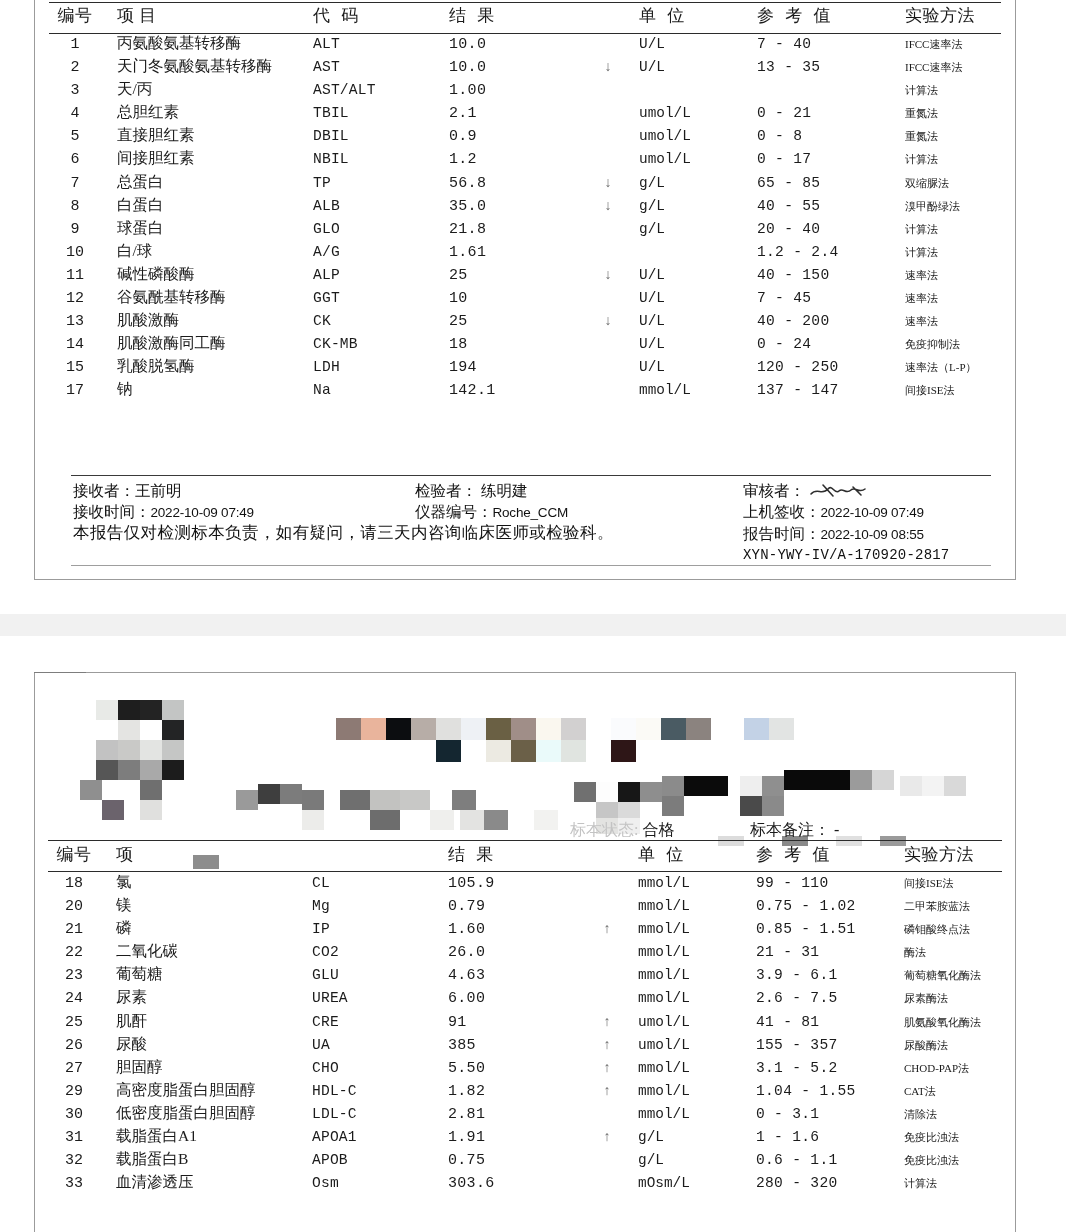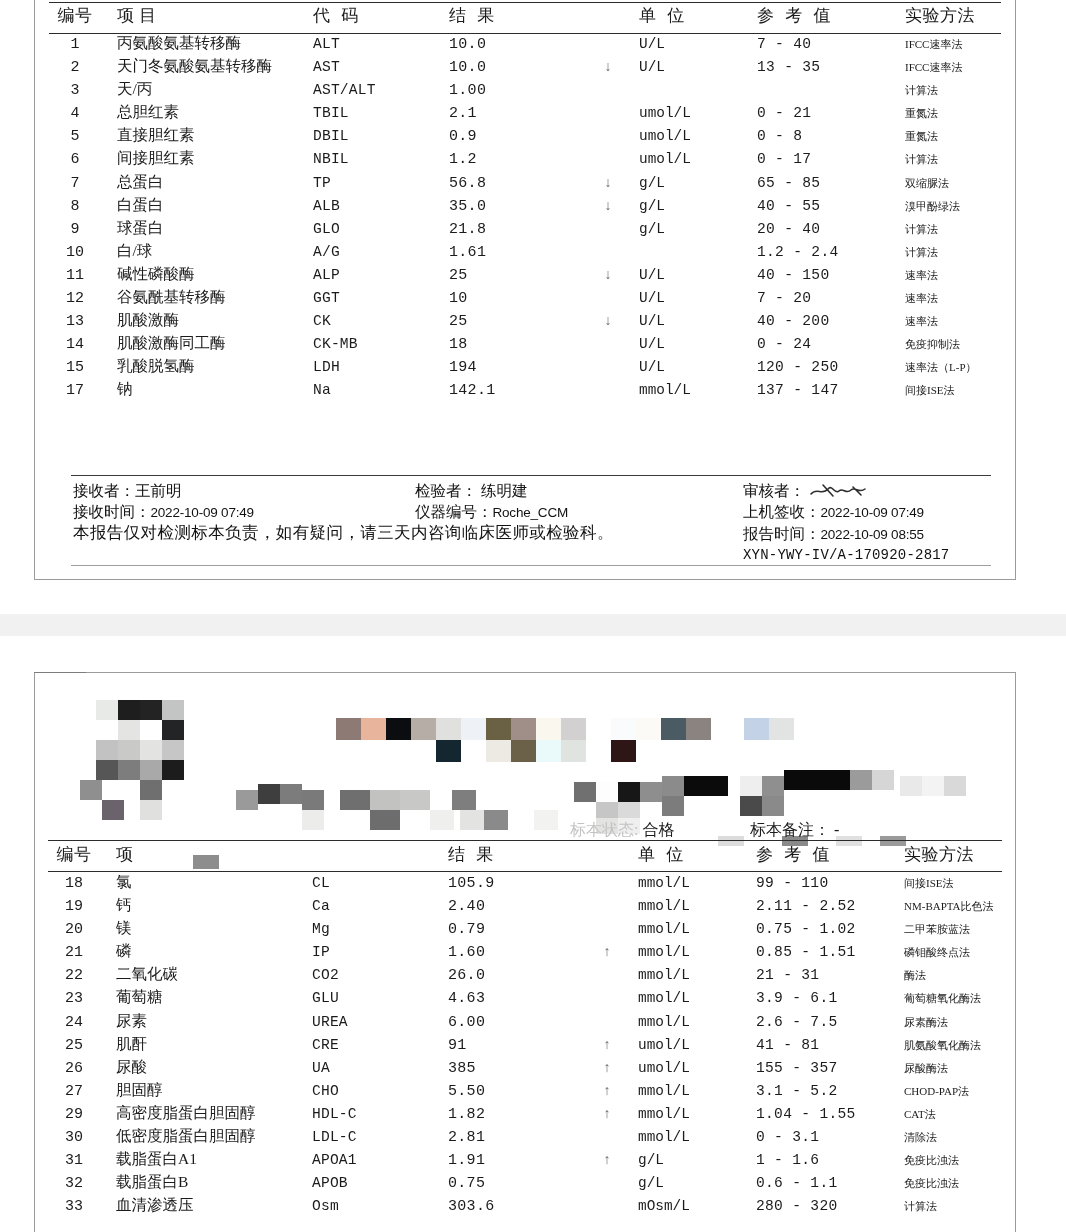--- a/index.html
+++ b/index.html
@@ -281,21 +281,21 @@
           <td class="c-ref">40 - 150</td>
           <td class="c-meth">速率法</td>
         </tr>
         <tr>
           <td class="c-no">12</td>
           <td class="c-name">谷氨酰基转移酶</td>
           <td class="c-code">GGT</td>
           <td class="c-res">10</td>
           <td class="c-flag"></td>
           <td class="c-unit">U/L</td>
-          <td class="c-ref">7 - 20</td>
+          <td class="c-ref">7 - 45</td>
           <td class="c-meth">速率法</td>
         </tr>
         <tr>
           <td class="c-no">13</td>
           <td class="c-name">肌酸激酶</td>
           <td class="c-code">CK</td>
           <td class="c-res">25</td>
           <td class="c-flag">↓</td>
           <td class="c-unit">U/L</td>
           <td class="c-ref">40 - 200</td>
@@ -511,30 +511,20 @@
         <td class="c-no">18</td>
         <td class="c-name">氯</td>
         <td class="c-code">CL</td>
         <td class="c-res">105.9</td>
         <td class="c-flag"></td>
         <td class="c-unit">mmol/L</td>
         <td class="c-ref">99 - 110</td>
         <td class="c-meth">间接ISE法</td>
       </tr>
       <tr>
-        <td class="c-no">19</td>
-        <td class="c-name">钙</td>
-        <td class="c-code">Ca</td>
-        <td class="c-res">2.40</td>
-        <td class="c-flag"></td>
-        <td class="c-unit">mmol/L</td>
-        <td class="c-ref">2.11 - 2.52</td>
-        <td class="c-meth">NM-BAPTA比色法</td>
-      </tr>
-      <tr>
         <td class="c-no">20</td>
         <td class="c-name">镁</td>
         <td class="c-code">Mg</td>
         <td class="c-res">0.79</td>
         <td class="c-flag"></td>
         <td class="c-unit">mmol/L</td>
         <td class="c-ref">0.75 - 1.02</td>
         <td class="c-meth">二甲苯胺蓝法</td>
       </tr>
       <tr>

